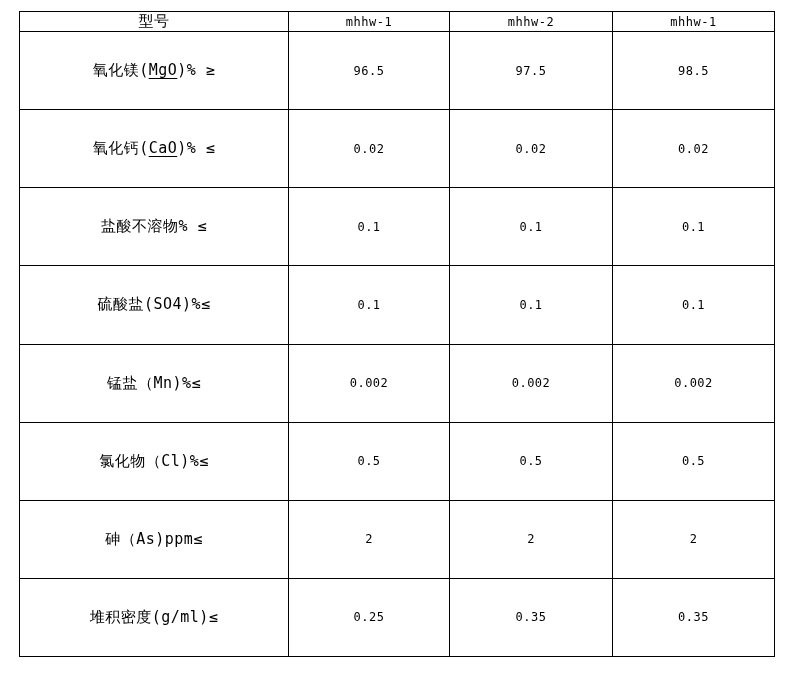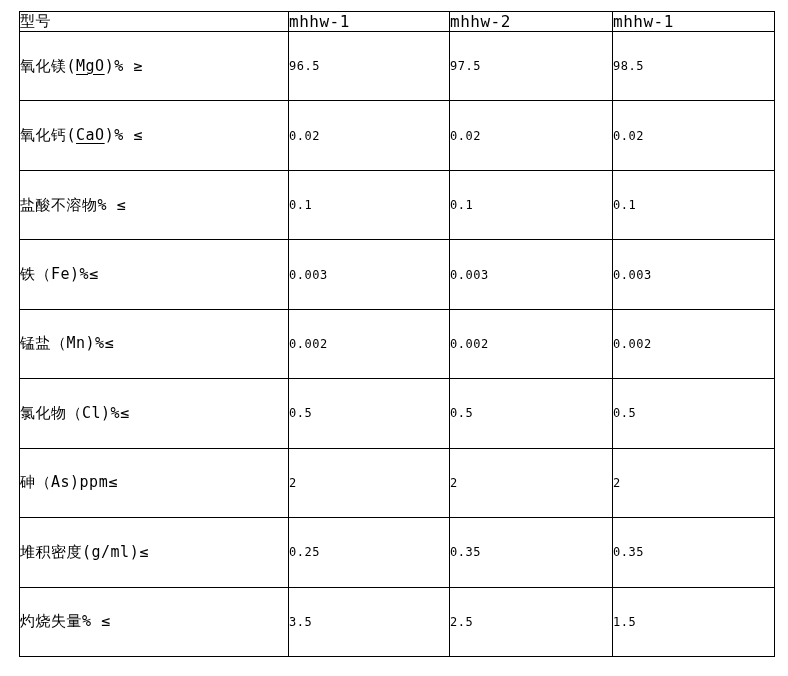--- a/index.html
+++ b/index.html
@@ -24,34 +24,34 @@
     position: absolute;
     left: 19px;
     top: 11px;
     width: 755px;
     height: 646px;
     border-collapse: collapse;
     table-layout: fixed;
   }
   .spec-table th, .spec-table td {
     border: 1px solid #000000;
-    text-align: left;
+    text-align: center;
     vertical-align: middle;
     font-weight: normal;
     font-size: 15px;
     padding: 0;
     letter-spacing: 0.5px;
     white-space: nowrap;
     overflow: hidden;
   }
   .spec-table td {
     font-size: 12px;
   }
   .spec-table thead th.model {
-    font-size: 16px;
+    font-size: 12px;
   }
   .spell-error {
     text-decoration-line: underline;
     text-decoration-style: wavy;
     text-decoration-color: #ff0000;
     text-decoration-thickness: 1px;
     text-underline-offset: 3px;
     text-decoration: underline;
   }
 </style>
@@ -87,24 +87,24 @@
           <td>0.02</td>
           <td>0.02</td>
         </tr>
         <tr>
           <th><span>盐酸不溶物% ≤</span></th>
           <td>0.1</td>
           <td>0.1</td>
           <td>0.1</td>
         </tr>
         <tr>
-          <th><span>铁（Fe)%≤</span></th>
-          <td>0.003</td>
-          <td>0.003</td>
-          <td>0.003</td>
+          <th><span>硫酸盐(SO4)%≤</span></th>
+          <td>0.1</td>
+          <td>0.1</td>
+          <td>0.1</td>
         </tr>
         <tr>
           <th><span>锰盐（Mn)%≤</span></th>
           <td>0.002</td>
           <td>0.002</td>
           <td>0.002</td>
         </tr>
         <tr>
           <th><span>氯化物（Cl)%≤</span></th>
           <td>0.5</td>
@@ -116,21 +116,15 @@
           <td>2</td>
           <td>2</td>
           <td>2</td>
         </tr>
         <tr>
           <th><span>堆积密度(g/ml)≤</span></th>
           <td>0.25</td>
           <td>0.35</td>
           <td>0.35</td>
         </tr>
-        <tr>
-          <th><span>灼烧失量% ≤</span></th>
-          <td>3.5</td>
-          <td>2.5</td>
-          <td>1.5</td>
-        </tr>
       </tbody>
   </table>
 </div>
 
 </body></html>

